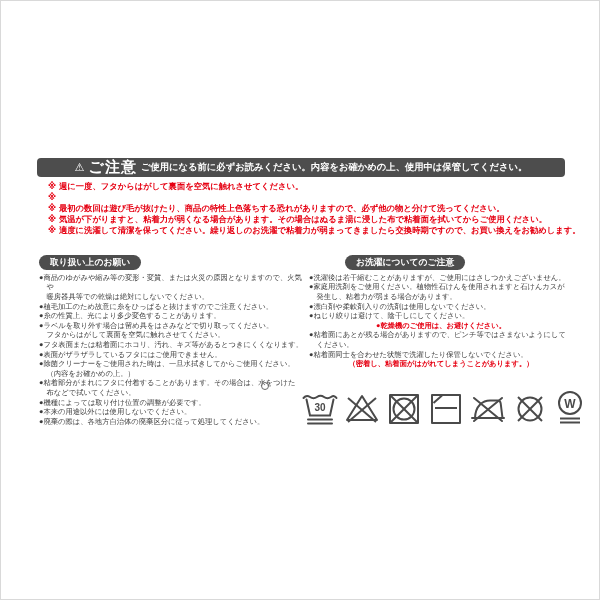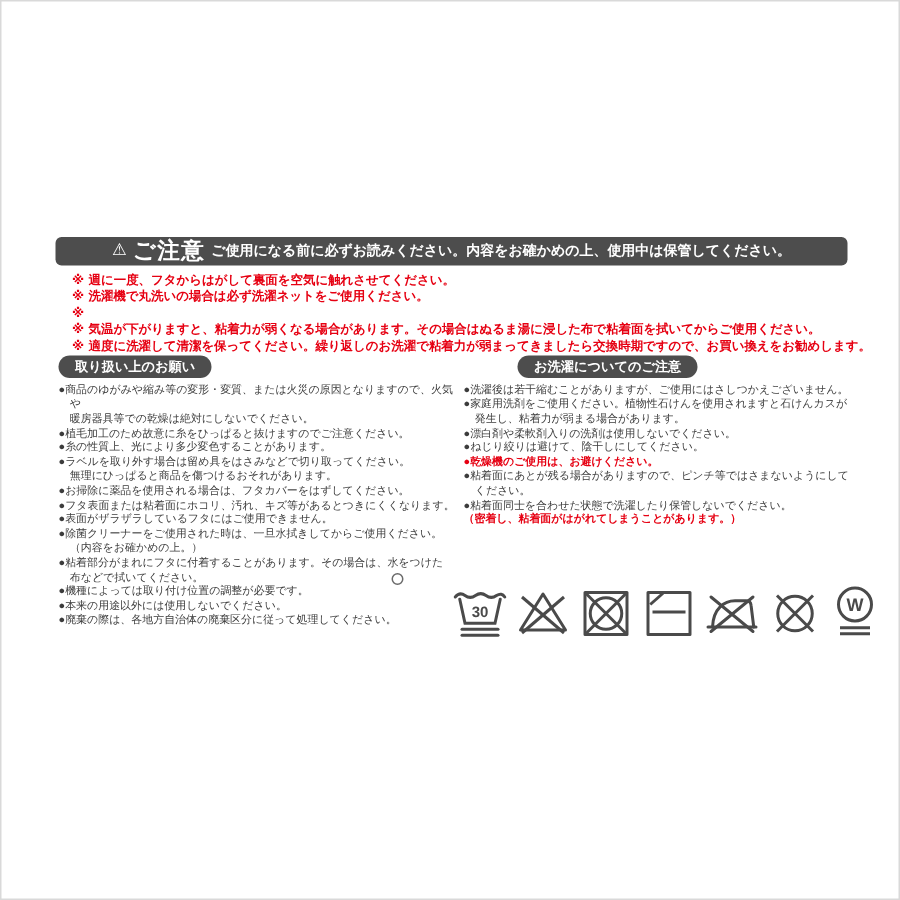--- a/index.html
+++ b/index.html
@@ -16,32 +16,32 @@
   .warn-icon{font-size:11px;font-weight:bold;line-height:1;}
   .header-title{font-size:15px;font-weight:bold;letter-spacing:1px;}
   .header-sub{font-size:9.3px;font-weight:bold;}
   .notes{
     position:absolute;left:47px;top:180px;width:520px;
     color:#e60012;font-weight:bold;font-size:8.3px;line-height:11px;
   }
   .note{display:flex;}
   .note .nm{width:11px;flex:none;}
   .note .nt{white-space:nowrap;}
-  .col{position:absolute;top:236px;font-size:7.3px;line-height:9.6px;color:#3c3c3c;}
+  .col{position:absolute;top:254px;font-size:7.3px;line-height:9.6px;color:#3c3c3c;}
   .col-left{left:38px;width:268px;}
   .col-right{left:308px;width:264px;}
   .badge{
     display:inline-block;background:#4d4d4d;color:#ffffff;
     font-size:8.8px;font-weight:bold;line-height:1;
     border-radius:8px;padding:2.5px 11px 3.5px;margin-bottom:3px;
   }
   .col-right .badge{margin-left:36px;}
   .items{margin:0;padding:0;list-style:none;}
   .item{display:block;padding-left:7.5px;text-indent:-7.5px;white-space:pre-line;}
-  .item.red{color:#e60012;font-weight:bold;}
+  .item.red{color:#e60012;font-weight:bold;text-align:center;}
   .symbols{
     position:absolute;left:300px;top:387px;width:272px;height:40px;
     display:flex;align-items:flex-end;gap:4px;
   }
   .symbols svg{flex:none;}
   .circle-mark{
     position:absolute;left:260px;top:381px;width:6px;height:6px;
     border:1px solid #6a6a6a;border-radius:50%;
   }
 </style>
@@ -60,46 +60,45 @@
 
   <div class="note">
         <span class="nm">※</span>
         <span class="nt">週に一度、フタからはがして裏面を空気に触れさせてください。</span>
       </div>
       <div class="note">
         <span class="nm"></span>
       </div>
       <div class="note">
         <span class="nm">※</span>
-        <span class="nt">洗濯機で丸洗いの場合は必ず洗濯ネットをご使用ください。</span>
       </div>
       <div class="note">
         <span class="nm">※</span>
+        <span class="nt">最初の数回は遊び毛が抜けたり、商品の特性上色落ちする恐れがありますので、必ず他の物と分けて洗ってください。</span>
       </div>
       <div class="note">
         <span class="nm">※</span>
         <span class="nt">気温が下がりますと、粘着力が弱くなる場合があります。その場合はぬるま湯に浸した布で粘着面を拭いてからご使用ください。</span>
       </div>
       <div class="note">
         <span class="nm">※</span>
         <span class="nt">適度に洗濯して清潔を保ってください。繰り返しのお洗濯で粘着力が弱まってきましたら交換時期ですので、お買い換えをお勧めします。</span>
       </div>
     </div>
 
   <div class="col col-left">
     <span class="badge">取り扱い上のお願い</span>
     <div class="items">
 
     <div class="item"><span>●</span><span>商品のゆがみや縮み等の変形・変質、または火災の原因となりますので、火気や
 暖房器具等での乾燥は絶対にしないでください。</span></div>
         <div class="item"><span>●</span><span>植毛加工のため故意に糸をひっぱると抜けますのでご注意ください。</span></div>
         <div class="item"><span>●</span><span>糸の性質上、光により多少変色することがあります。</span></div>
         <div class="item"><span>●</span><span>ラベルを取り外す場合は留め具をはさみなどで切り取ってください。
-無理にひっぱると商品を傷つけるおそれがあります。</span></div>
-        <div class="item"><span>●</span><span>お掃除に薬品を使用される場合は、フタカバーをはずしてください。</span></div>
+フタからはがして裏面を空気に触れさせてください。</span></div>
         <div class="item"><span>●</span><span>フタ表面または粘着面にホコリ、汚れ、キズ等があるとつきにくくなります。</span></div>
         <div class="item"><span>●</span><span>表面がザラザラしているフタにはご使用できません。</span></div>
         <div class="item"><span>●</span><span>除菌クリーナーをご使用された時は、一旦水拭きしてからご使用ください。
 （内容をお確かめの上。）</span></div>
         <div class="item"><span>●</span><span>粘着部分がまれにフタに付着することがあります。その場合は、水をつけた
 布などで拭いてください。</span></div>
         <div class="item"><span>●</span><span>機種によっては取り付け位置の調整が必要です。</span></div>
         <div class="item"><span>●</span><span>本来の用途以外には使用しないでください。</span></div>
         <div class="item"><span>●</span><span>廃棄の際は、各地方自治体の廃棄区分に従って処理してください。</span></div>
       </div>

